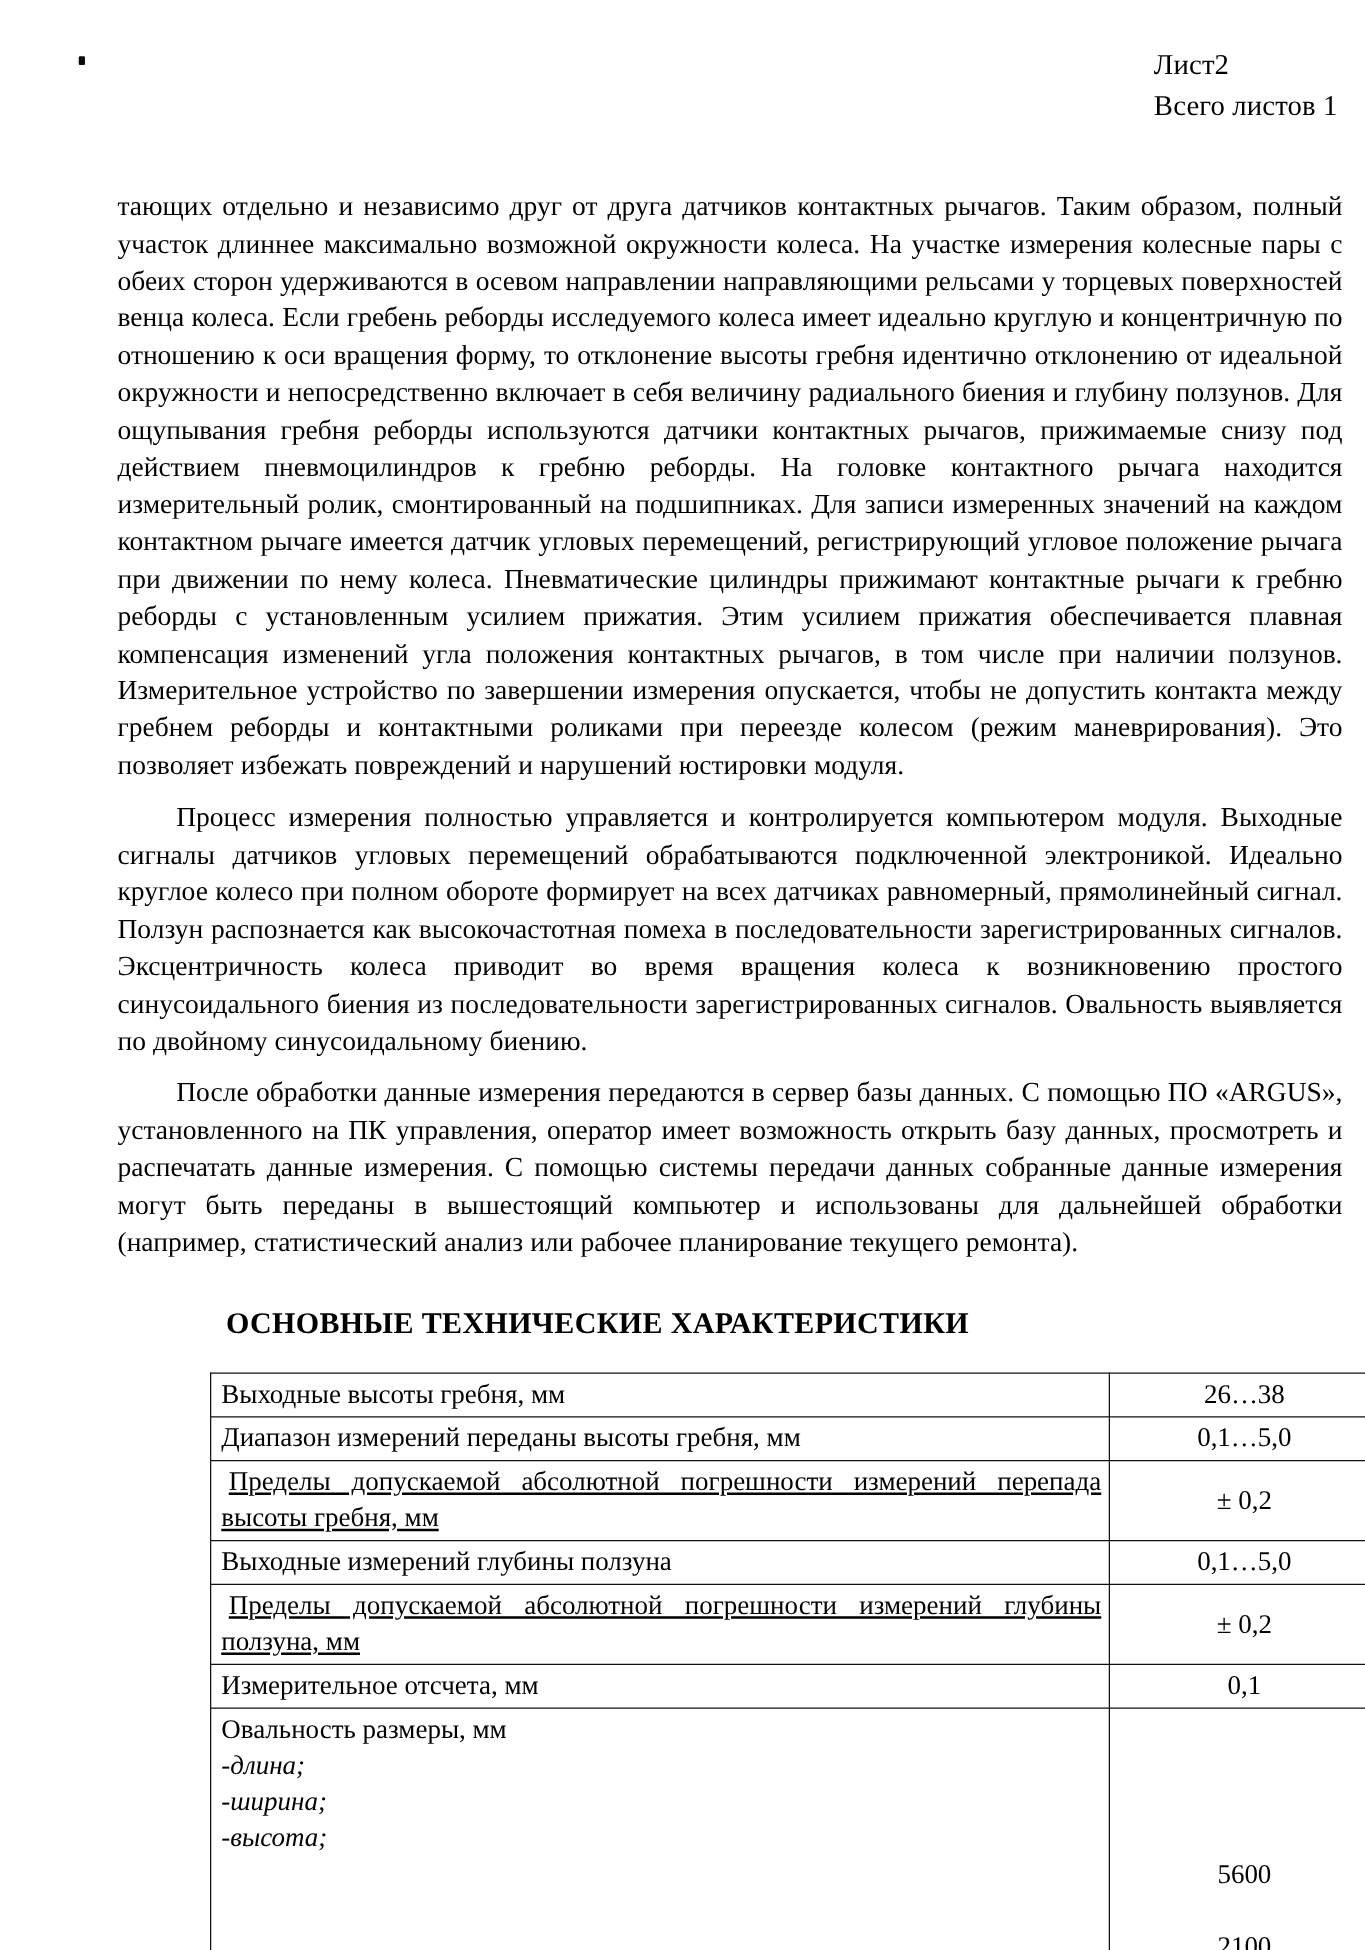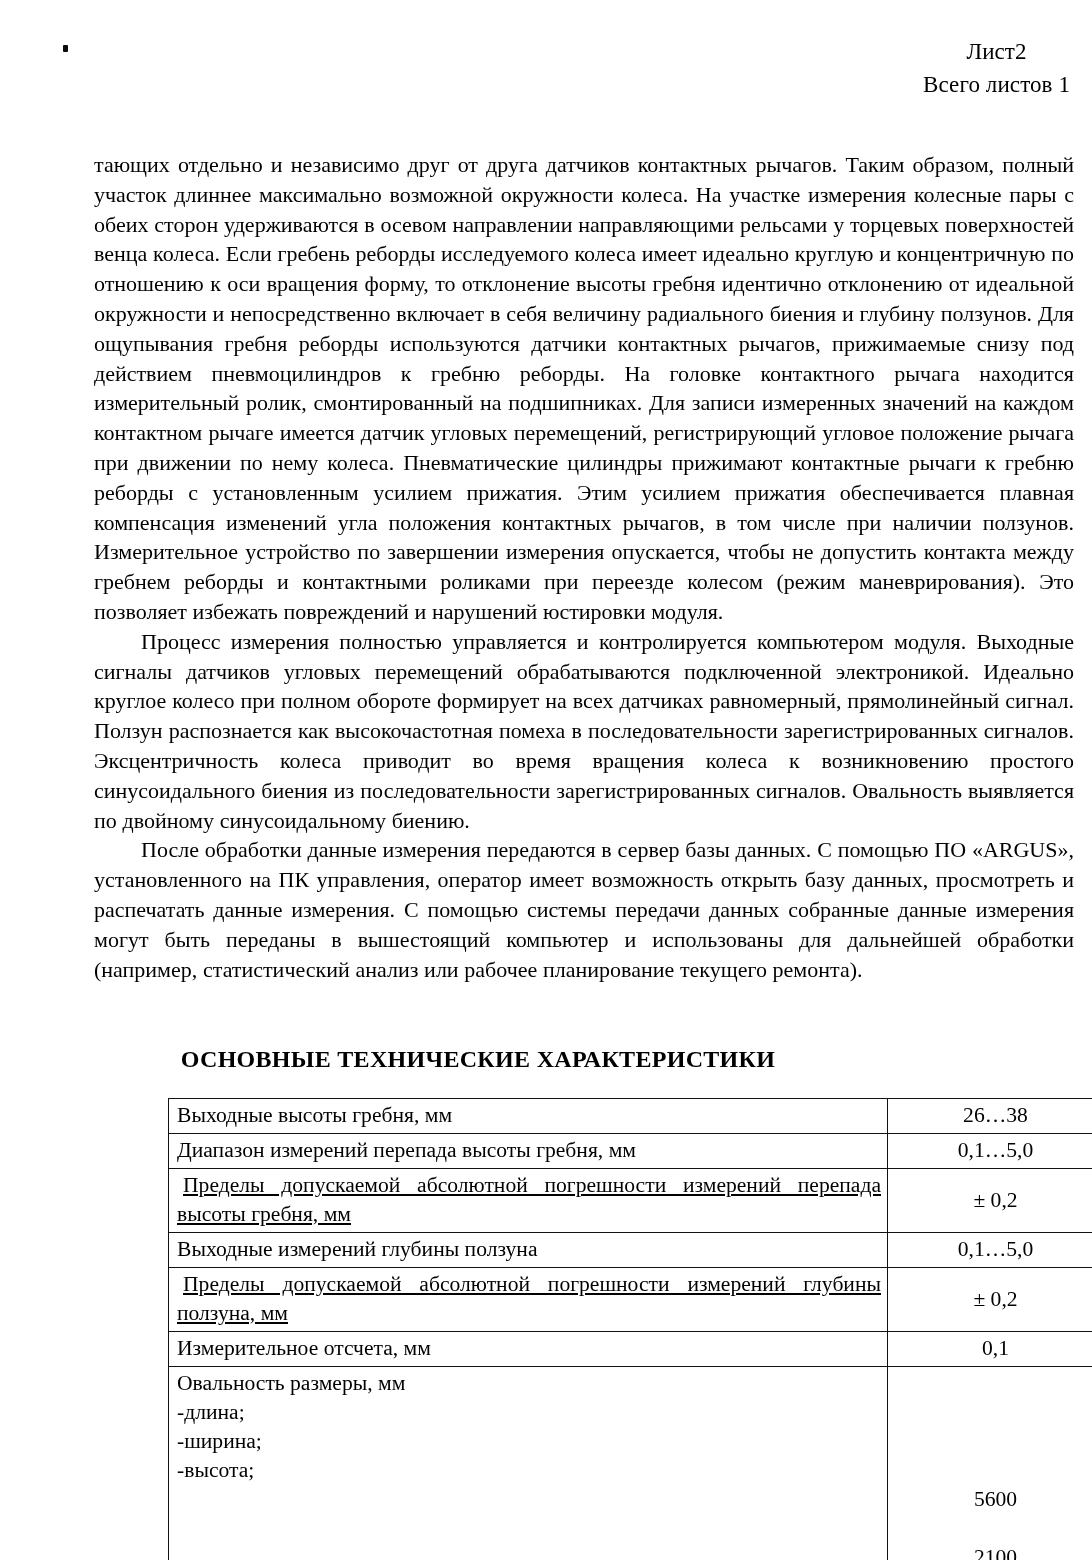--- a/index.html
+++ b/index.html
@@ -33,21 +33,21 @@
     height: 7px;
     background: #0b0b0b;
     border-radius: 1px;
   }
 
   
   .page-header {
     position: absolute;
     right: 22px;
     top: 36px;
-    text-align: center;
+    text-align: left;
     line-height: 1.42;
     font-size: 23px;
     letter-spacing: 0.1px;
   }
   .page-header .hdr-line {
     display: block;
     white-space: nowrap;
   }
 
   
@@ -60,21 +60,21 @@
   .para {
     margin: 0;
     text-align: justify;
     text-justify: inter-word;
     font-size: 22px;
     line-height: 29.8px;
     hyphens: manual;
     word-spacing: 0.2px;
   }
   .para + .para {
-    margin-top: 0;
+    margin-top: 12px;
   }
   .para.indent {
     text-indent: 47px;
   }
 
   
   .section-heading {
     position: absolute;
     left: 0;
     top: 1046px;
@@ -120,20 +120,21 @@
     text-indent: 6px;
     text-decoration: underline;
   }
   .dim-list {
     margin: 0;
     padding: 0;
     list-style: none;
   }
   .dim-list li {
     line-height: 29px;
+    font-style: italic;
   }
   .dim-values {
     line-height: 29px;
   }
   .dim-values .blank {
     visibility: hidden;
   }
 </style>
 </head>
 <body>
@@ -156,21 +157,21 @@
   <div class="section-heading">ОСНОВНЫЕ ТЕХНИЧЕСКИЕ ХАРАКТЕРИСТИКИ</div>
 
   <div class="specs-wrap">
     <table class="specs">
       <tbody>
         <tr>
           <td class="param">Выходные высоты гребня, мм</td>
           <td class="value">26…38</td>
         </tr>
         <tr>
-          <td class="param">Диапазон измерений перепада высоты гребня, мм</td>
+          <td class="param">Диапазон измерений переданы высоты гребня, мм</td>
           <td class="value">0,1…5,0</td>
         </tr>
         <tr>
           <td class="param two-line">Пределы   допускаемой абсолютной погрешности измерений   перепада высоты гребня, мм</td>
           <td class="value">± 0,2</td>
         </tr>
         <tr>
           <td class="param">Выходные измерений глубины ползуна</td>
           <td class="value">0,1…5,0</td>
         </tr>

